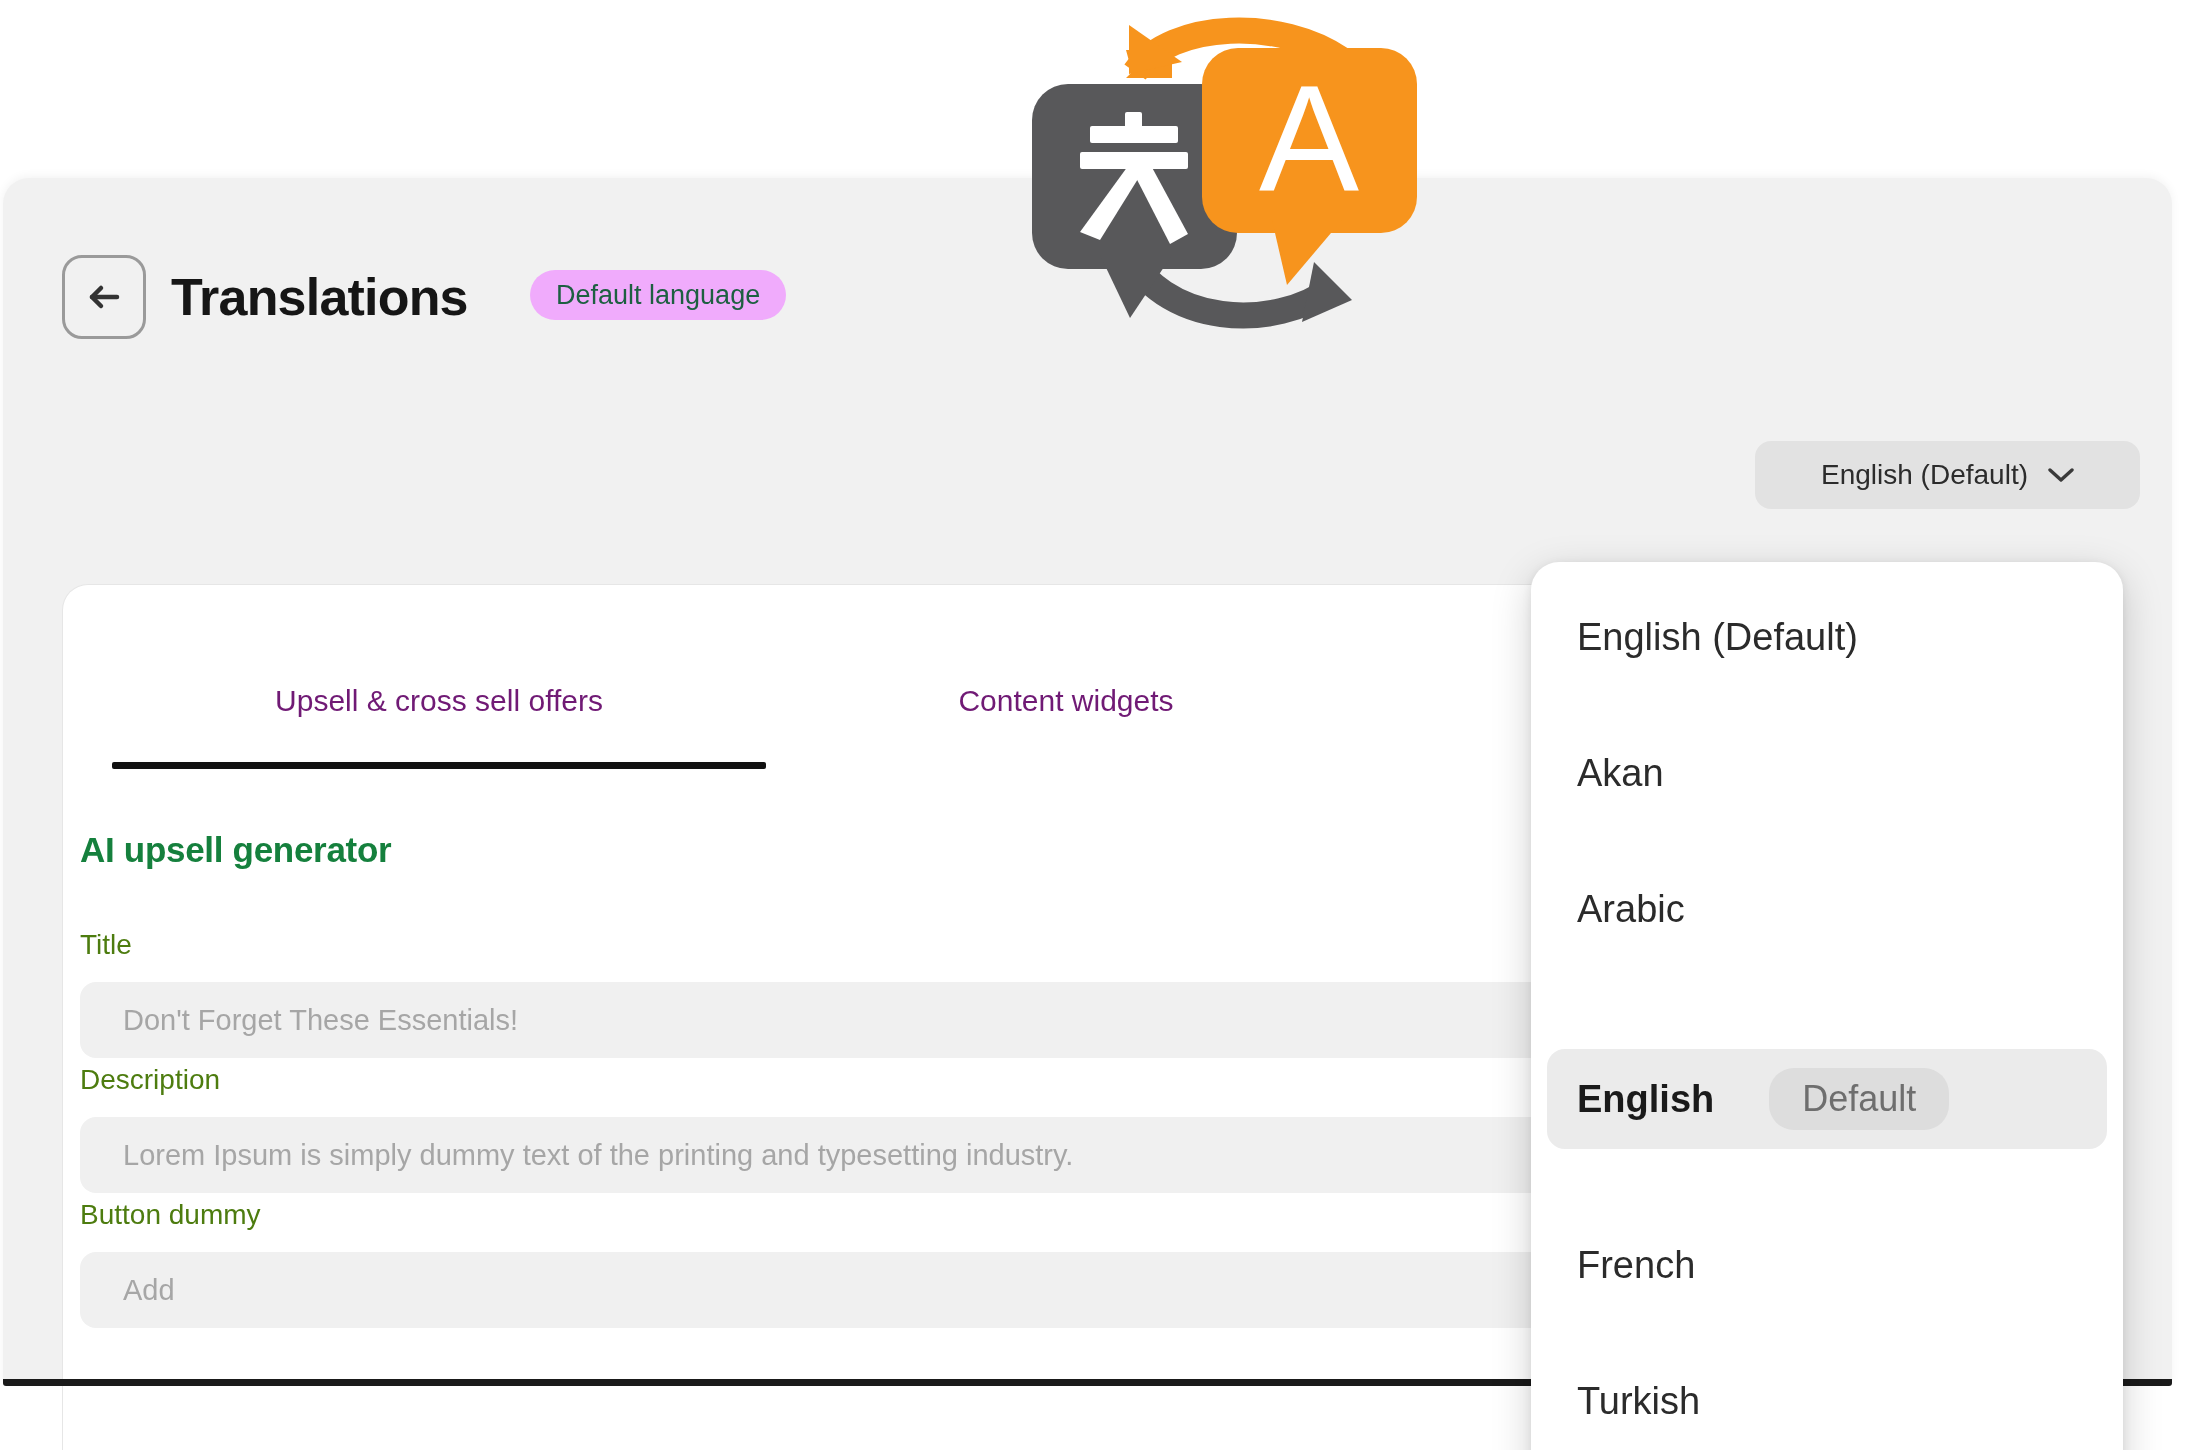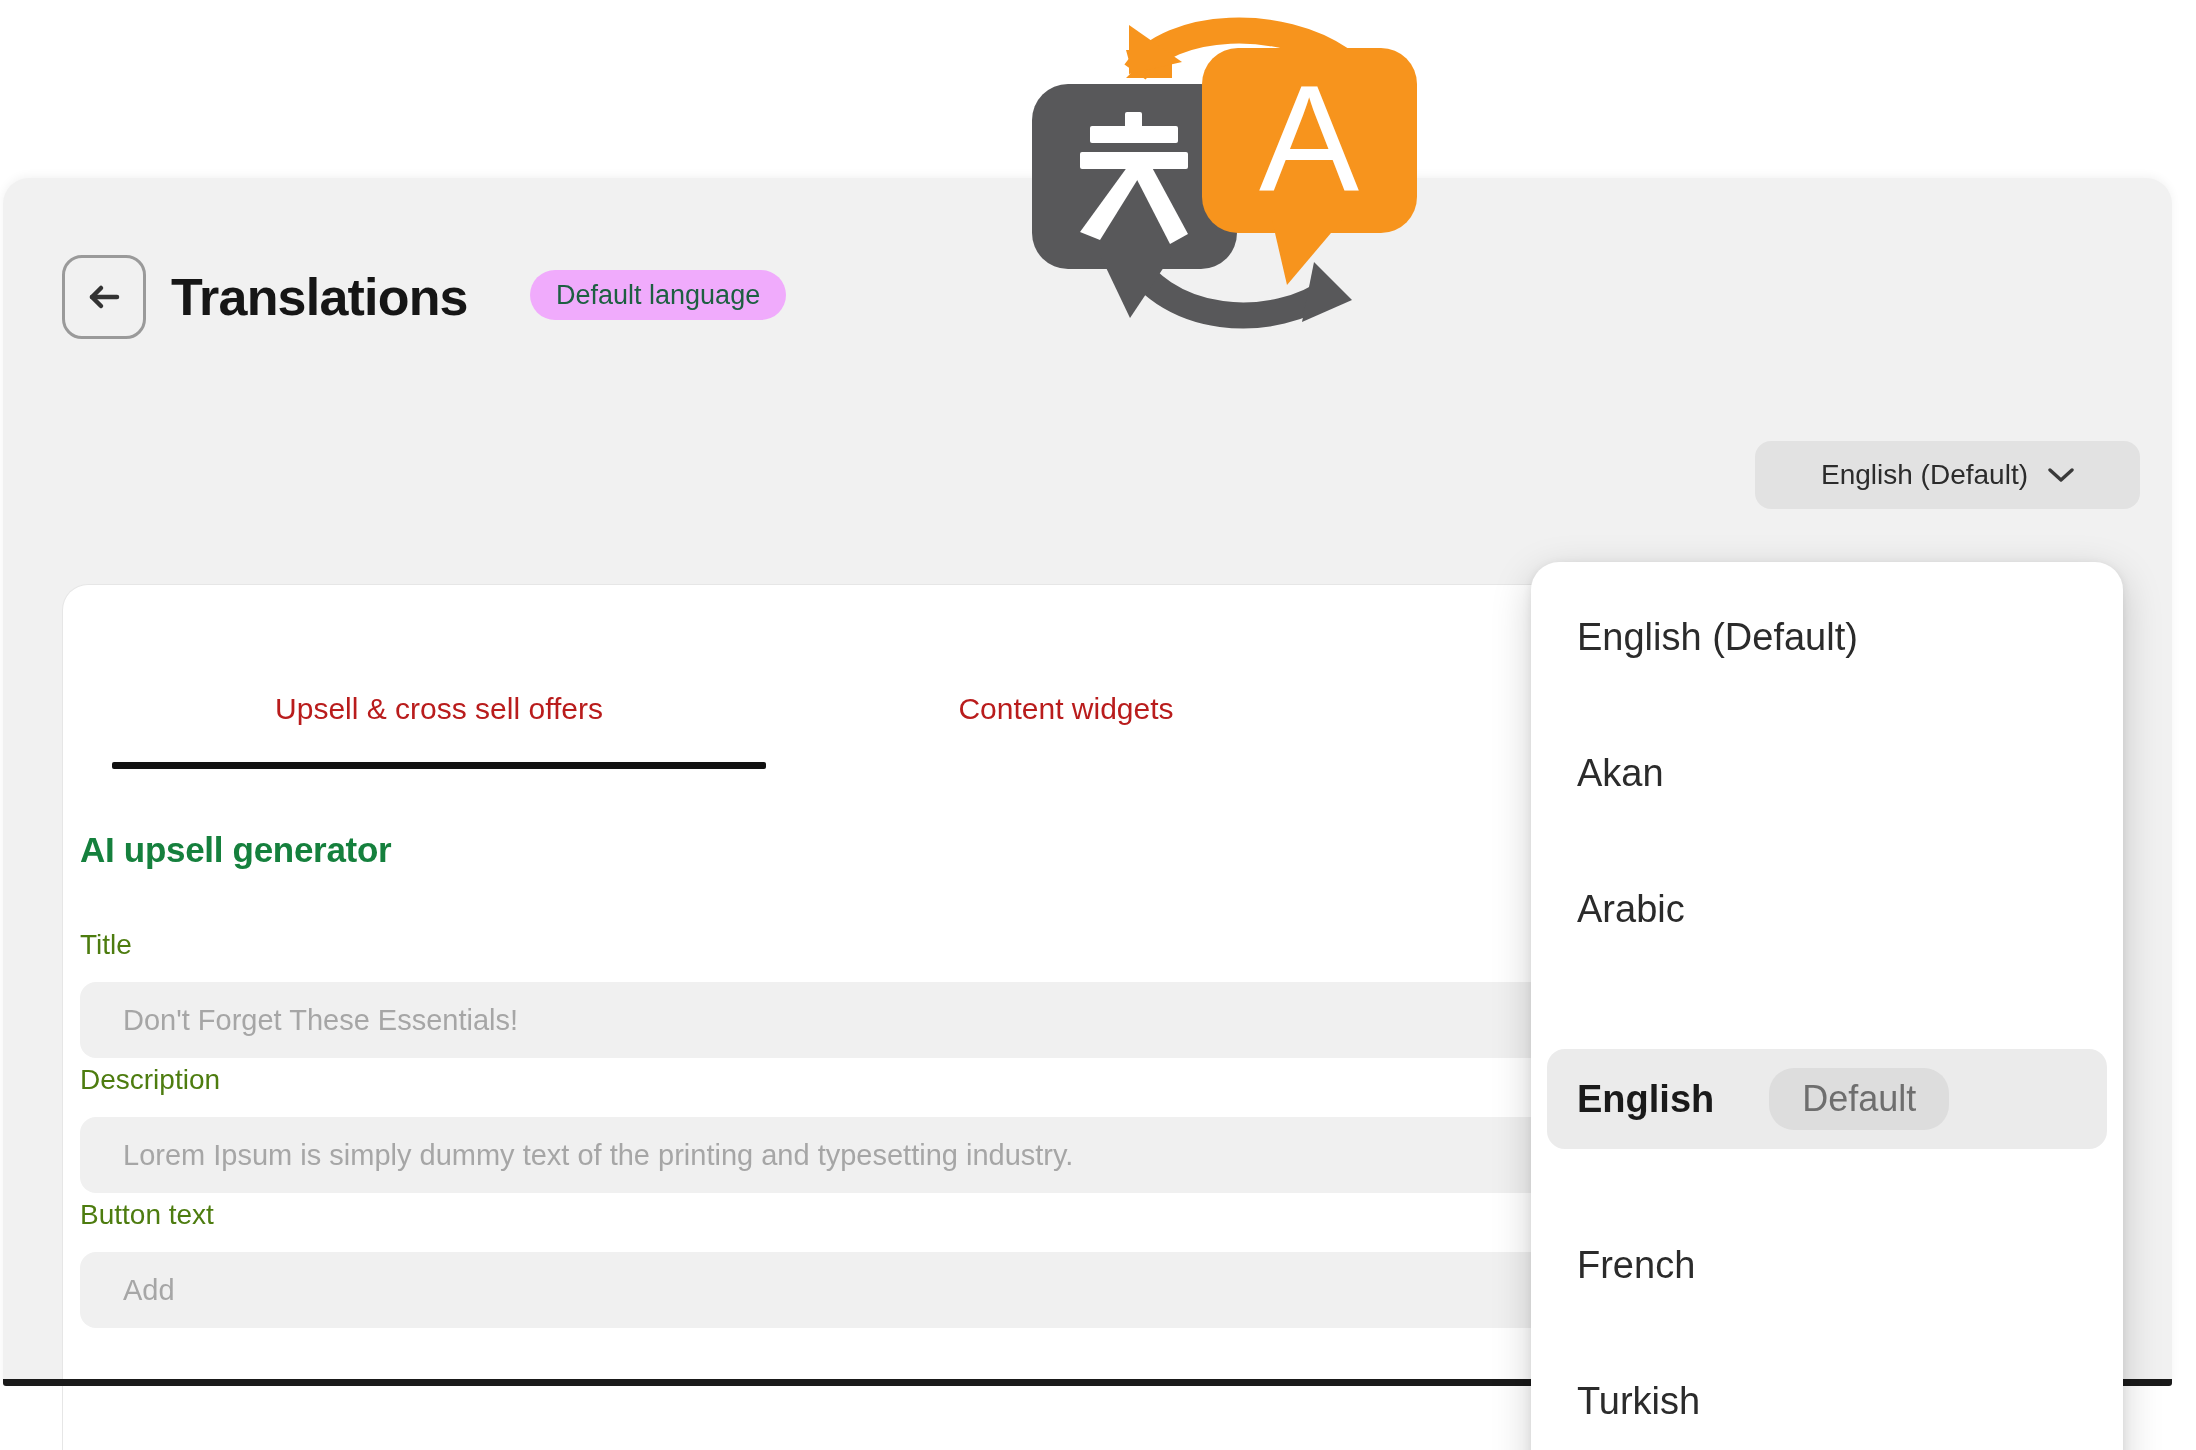--- a/index.html
+++ b/index.html
@@ -133,23 +133,23 @@
   
   .tabs {
     position: absolute;
     left: 49px;
     top: 95px;
     width: 1400px;
     height: 84px;
   }
   .tab {
     position: absolute;
-    top: 12px;
+    top: 4px;
     font-size: 30px;
-    color: #b91c1c;
+    color: #701a75;
     white-space: nowrap;
     cursor: pointer;
     text-align: center;
   }
   .tab-0 { left: 0px;   width: 654px; }
   .tab-1 { left: 654px; width: 600px; }
   .tab-underline {
     position: absolute;
     left: 49px;
     top: 177px;
@@ -307,21 +307,21 @@
     </div>
 
     <div class="field field-desc">
       <div class="field-label">Description</div>
       <div class="field-input">
         <span class="placeholder">Lorem Ipsum is simply dummy text of the printing and typesetting industry.</span>
       </div>
     </div>
 
     <div class="field field-button">
-      <div class="field-label">Button text</div>
+      <div class="field-label">Button dummy</div>
       <div class="field-input">
         <span class="placeholder">Add</span>
       </div>
     </div>
 
   </div>
 
   <div class="dropdown">
 
     <div class="dropdown-item di-0">

